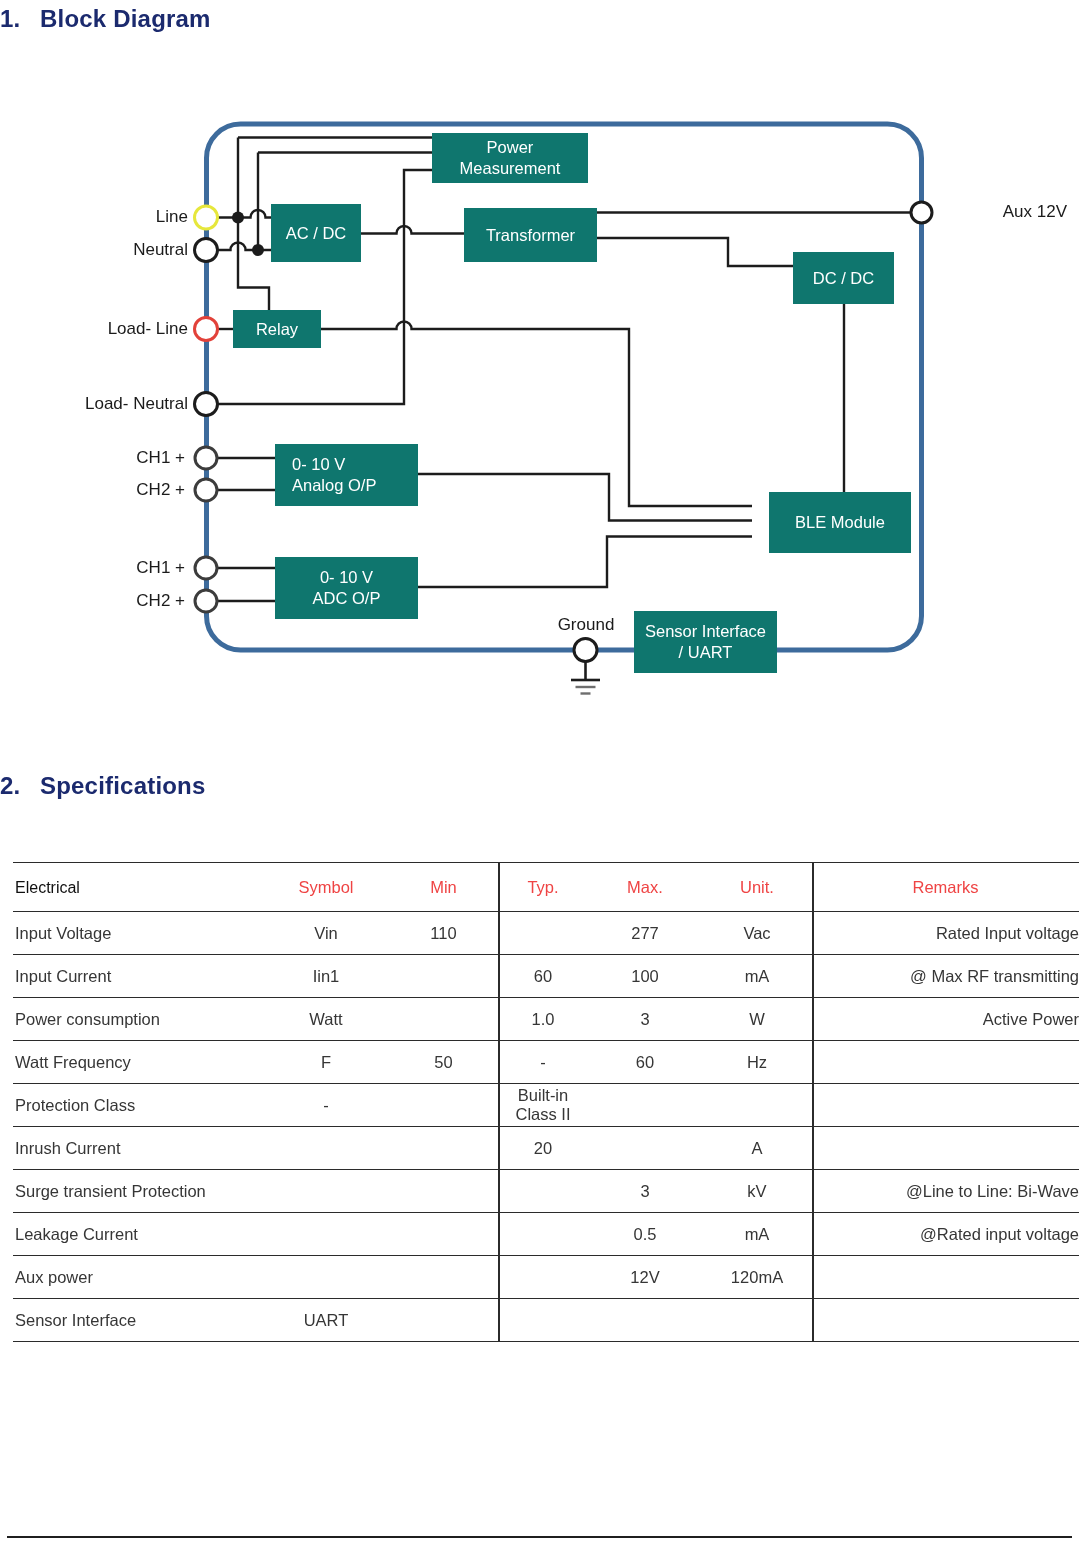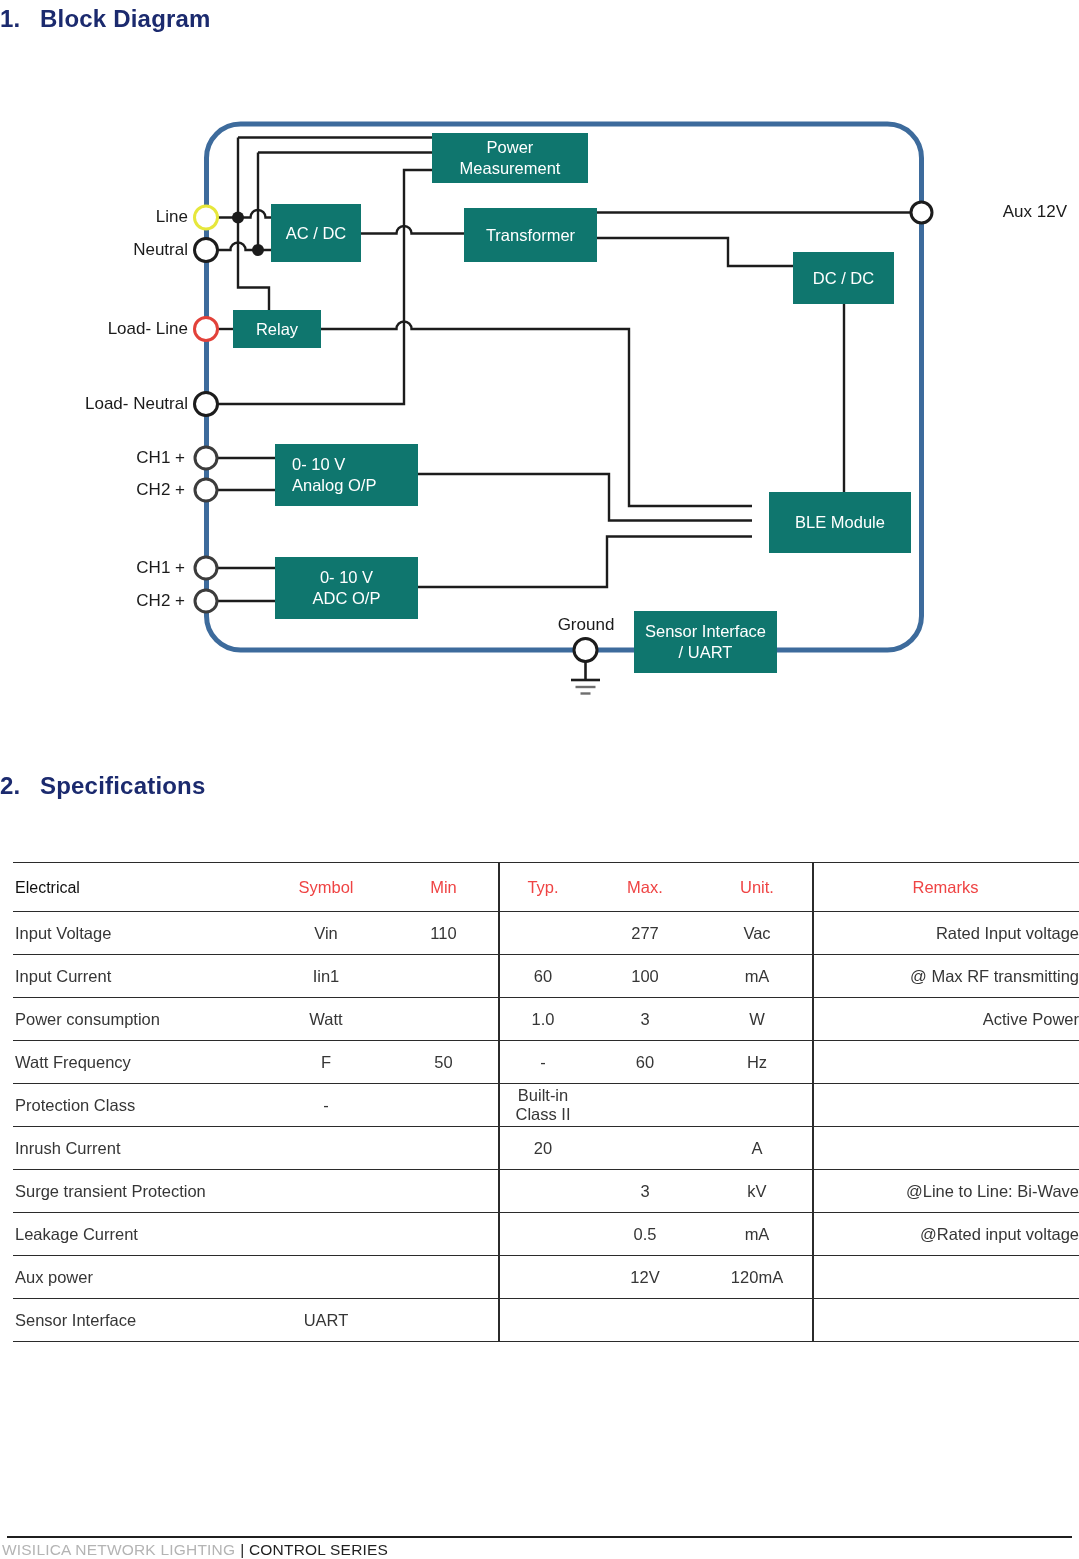--- a/index.html
+++ b/index.html
@@ -234,17 +234,14 @@
           <div class="tcell c4"></div>
           <div class="tcell c5"></div>
           <div class="tcell c6"></div>
         </div>
       </div>
     <div class="vdiv" style="left:485px;height:100%;"></div>
     <div class="vdiv" style="left:799px;height:100%;"></div>
   </div>
 
   <div id="footer-rule"></div>
-  <div id="footer-text">
-    <span class="brand">WISILICA NETWORK LIGHTING</span><span class="series">| CONTROL SERIES</span>
-  </div>
 
 </div>
 
 </body></html>

